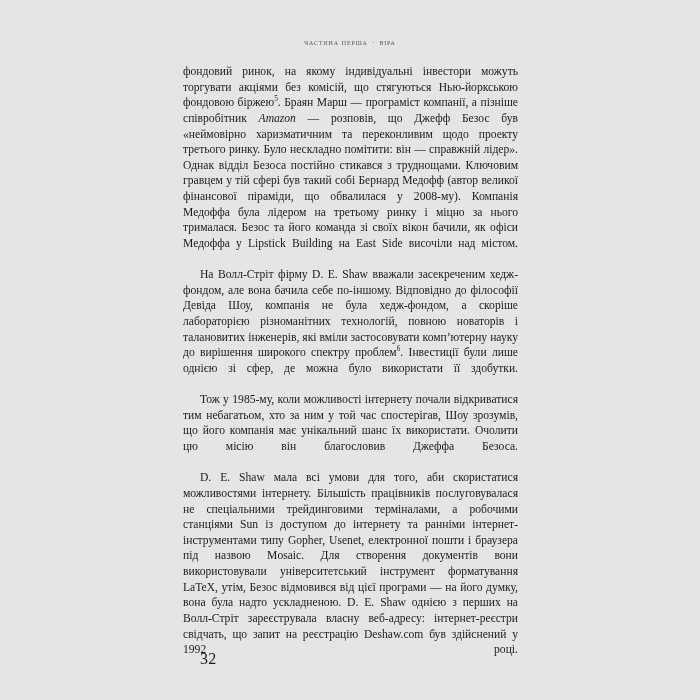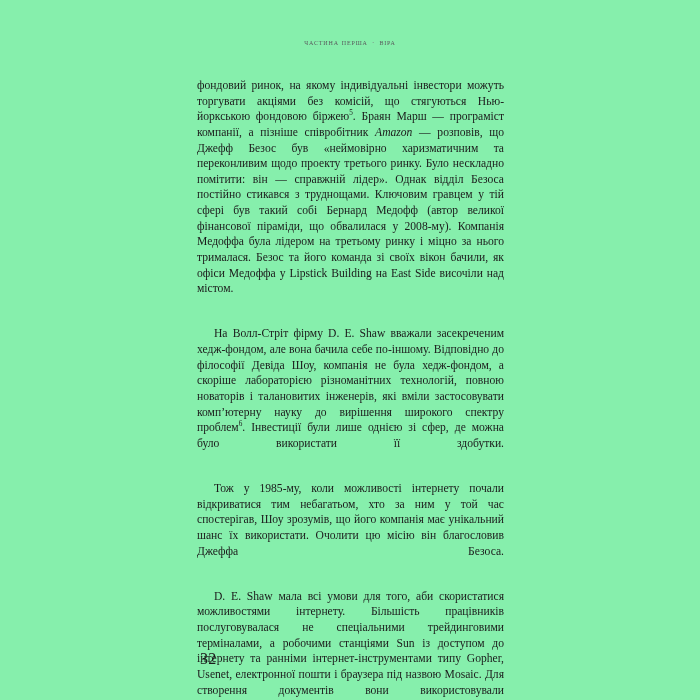--- a/index.html
+++ b/index.html
@@ -12,21 +12,21 @@
     height: 700px;
     overflow: hidden;
     font-family: "Liberation Serif", "DejaVu Serif", serif;
     color: #1a1a1a;
   }
 
   .page {
     position: relative;
     width: 700px;
     height: 700px;
-    background: #86efac;
+    background: #e5e5e5;
   }
 
   
   .running-head {
     position: absolute;
     left: 0;
     top: 38px;
     width: 700px;
     text-align: center;
     font-size: 8.3px;
@@ -48,21 +48,21 @@
 
   
   .textblock {
     position: absolute;
     left: 183px;
     top: 64px;
     width: 335px;
   }
 
   .para {
-    margin: 14px;
+    margin: 0;
     font-size: 11.6px;
     line-height: 15.62px;
     text-align: justify;
     text-justify: inter-word;
     color: #1b1b1b;
     hyphens: manual;
     -webkit-hyphens: manual;
   }
   .para + .para {
     text-indent: 17px;

